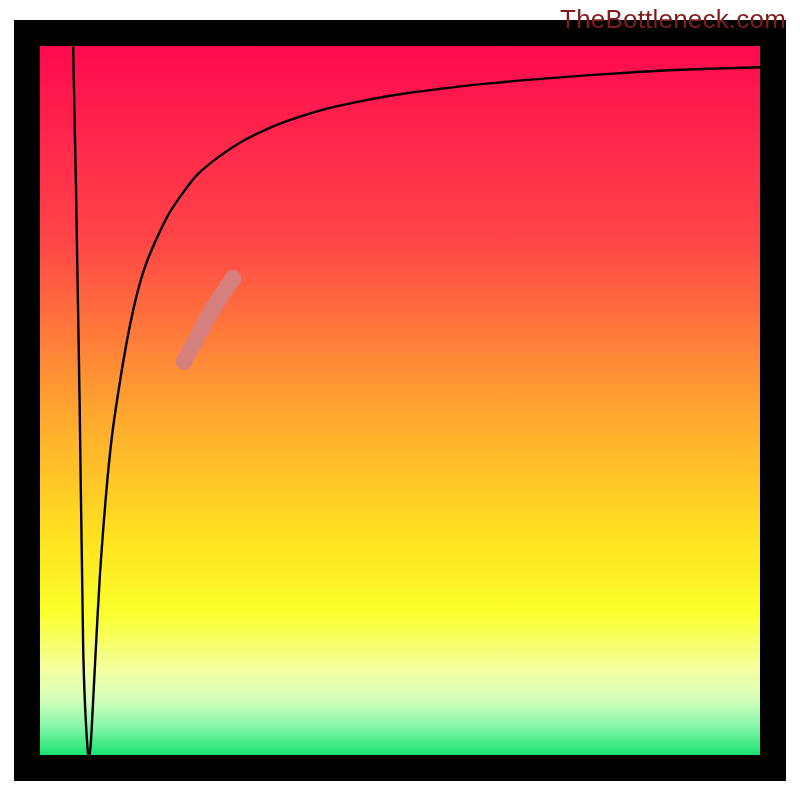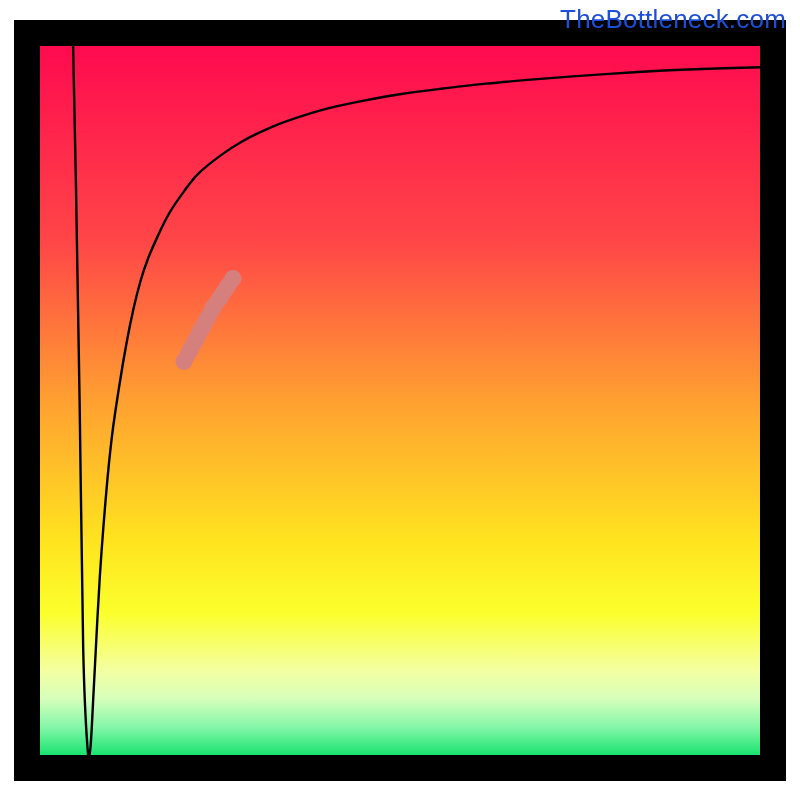--- a/index.html
+++ b/index.html
@@ -15,21 +15,21 @@
     position: relative;
     width: 800px;
     height: 800px;
   }
   .watermark {
     position: absolute;
     top: 4px;
     right: 14px;
     font-size: 26px;
     font-weight: 400;
-    color: #1d4ed8;
+    color: #7f1d1d;
     letter-spacing: 0.2px;
     z-index: 50;
     font-family: Arial, Helvetica, sans-serif;
   }
   svg.plot {
     position: absolute;
     left: 0;
     top: 0;
     width: 800px;
     height: 800px;

